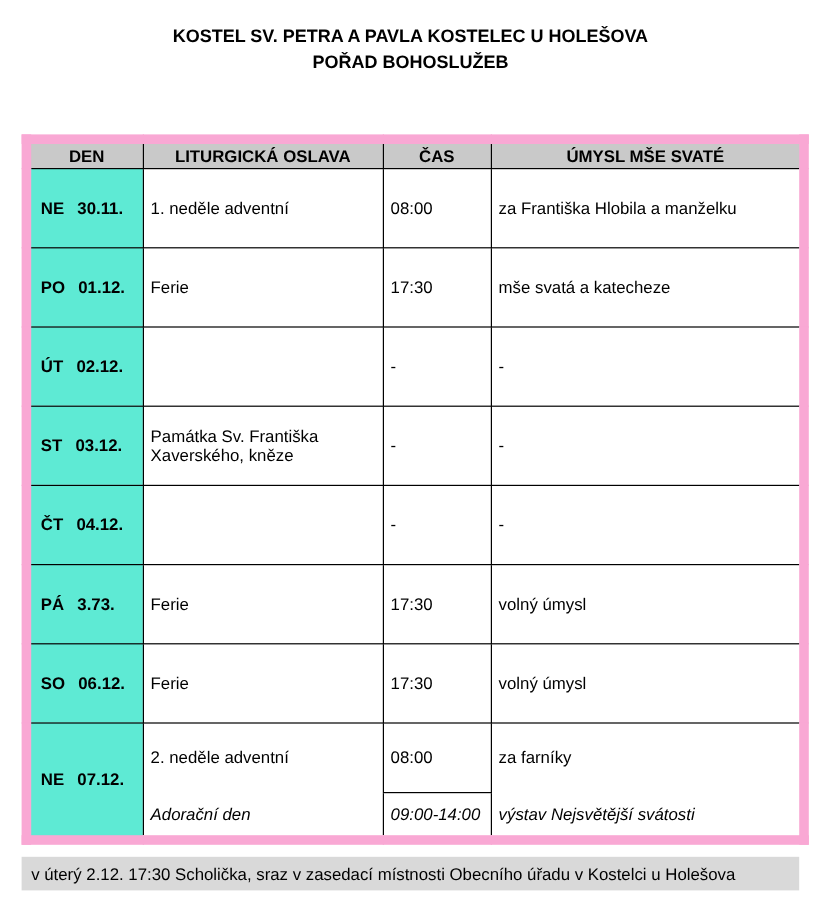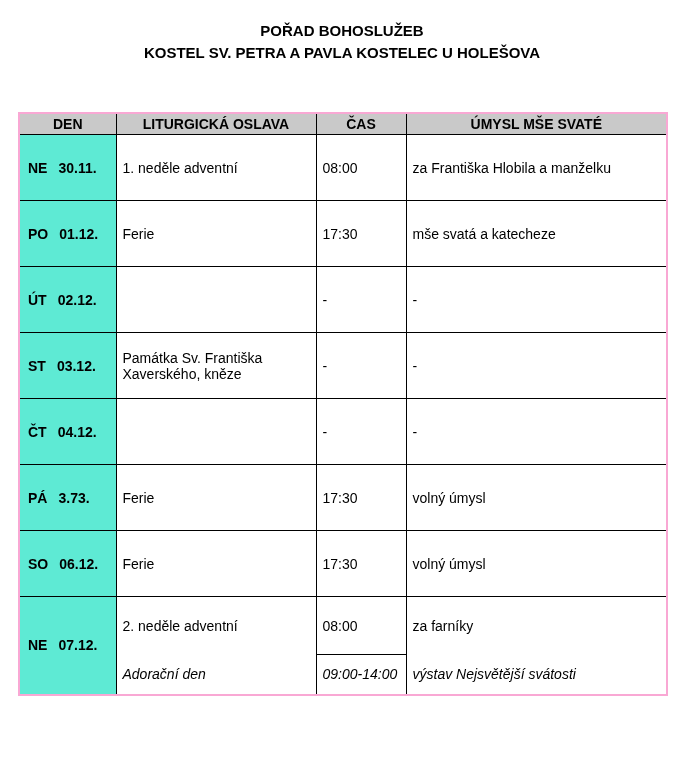--- a/index.html
+++ b/index.html
@@ -28,21 +28,21 @@
     line-height: 1.45;
   }
   .date-line {
     font-size: 14px;
     line-height: 1.5;
   }
   table.schedule {
     border-collapse: collapse;
     width: 648px;
     table-layout: fixed;
-    border: 2px solid #f9a8d4;
+    border: 8px solid #f9a8d4;
     margin-top: 48px;
   }
   col.c-day { width: 97px; }
   col.c-cel { width: 200px; }
   col.c-time { width: 90px; }
   col.c-int { width: 261px; }
   th, td {
     border: 1px solid #000;
     font-size: 14px;
   }
@@ -82,22 +82,22 @@
     padding: 4px 8px;
     text-align: left;
   }
 </style>
 </head>
 <body>
 
 <div class="page">
 
   <div class="doc-header">
+    <div class="title-line">KOSTEL SV. PETRA A PAVLA KOSTELEC U HOLEŠOVA</div>
     <div class="title-line">POŘAD BOHOSLUŽEB</div>
-    <div class="title-line">KOSTEL SV. PETRA A PAVLA KOSTELEC U HOLEŠOVA</div>
   </div>
 
   <table class="schedule">
     <colgroup>
       <col class="c-day">
         <col class="c-cel">
         <col class="c-time">
         <col class="c-int">
     </colgroup>
     <thead>
@@ -183,14 +183,15 @@
       </tr>
       <tr class="row sub2">
         <td>Adorační den</td>
         <td class="time-sub">09:00-14:00</td>
         <td>výstav Nejsvětější svátosti</td>
       </tr>
 
     </tbody>
   </table>
 
+  <div class="footer-note">v úterý 2.12. 17:30 Scholička, sraz v zasedací místnosti Obecního úřadu v Kostelci u Holešova</div>
 
 </div>
 
 </body></html>

